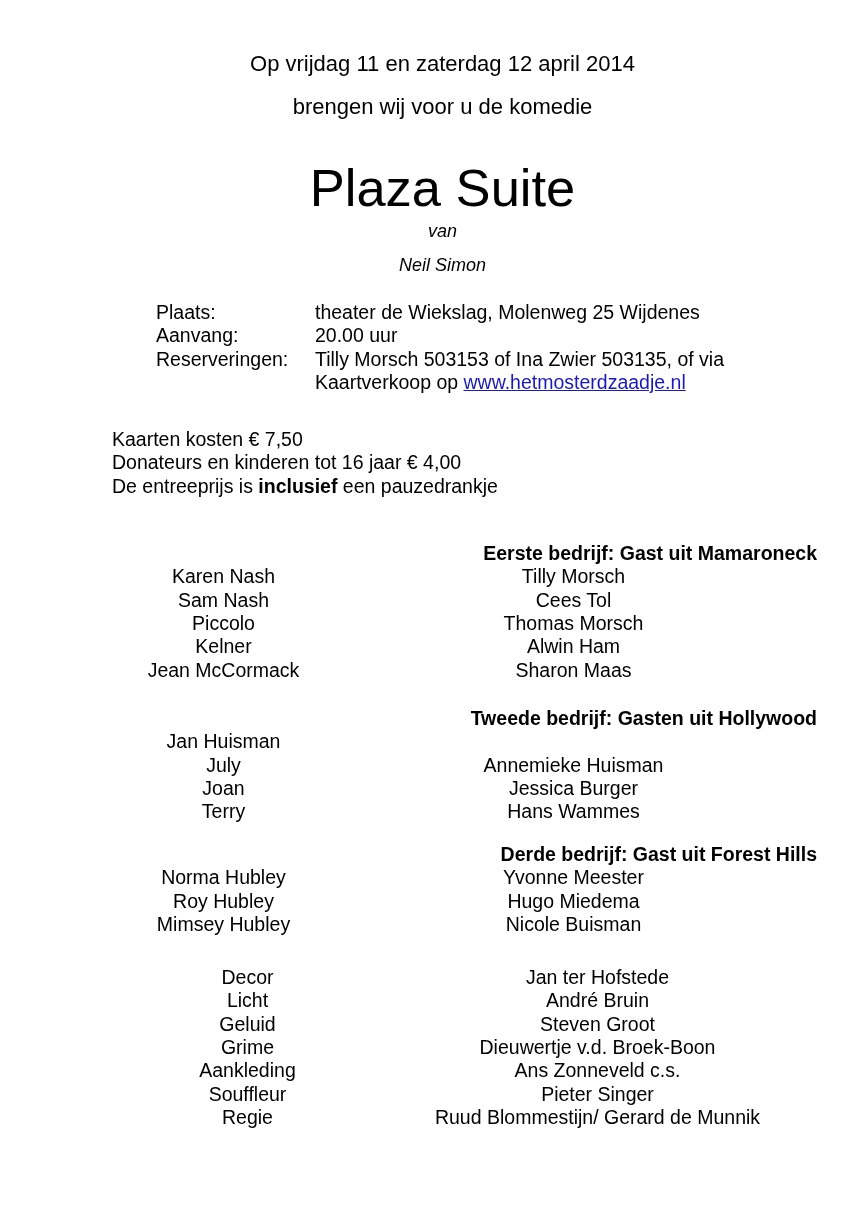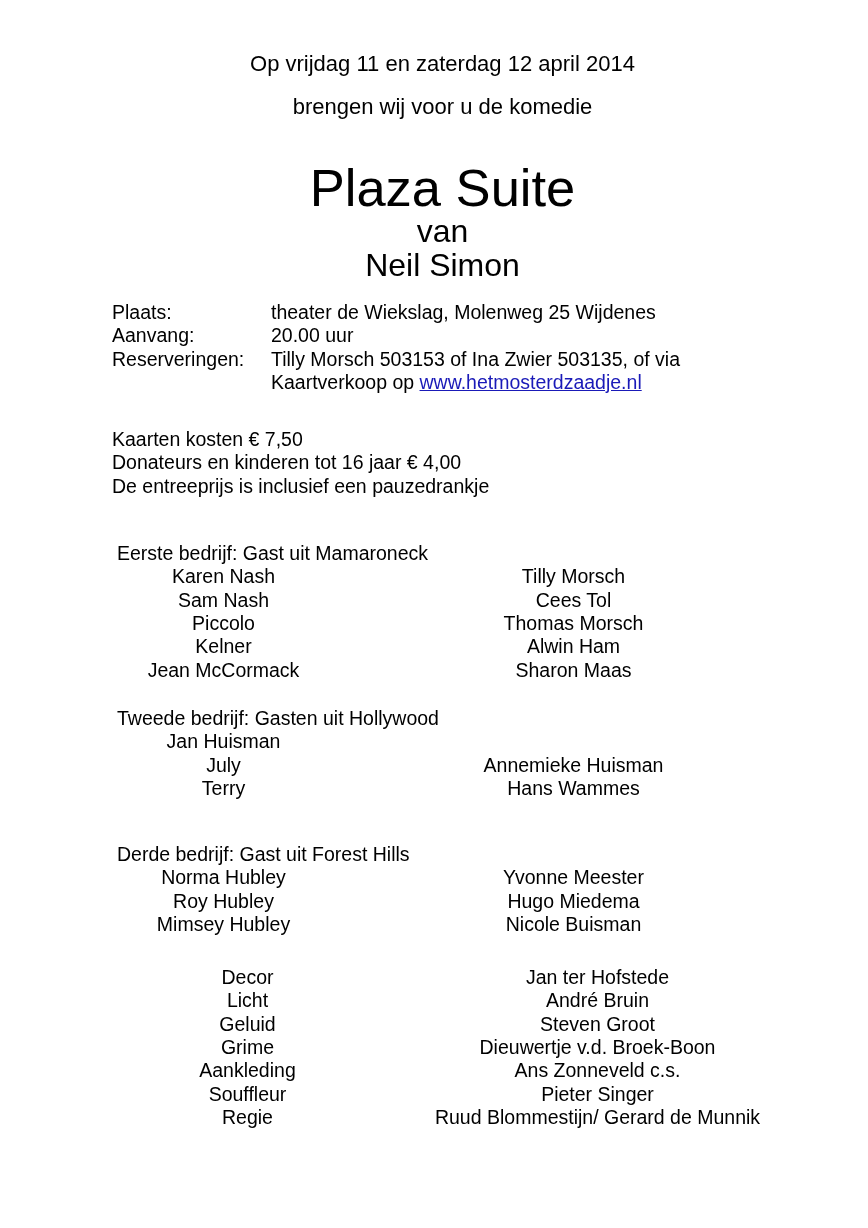--- a/index.html
+++ b/index.html
@@ -28,39 +28,40 @@
     font-size: 22px;
     line-height: 42.6px;
   }
   .play-title {
     top: 158px;
     font-size: 52.5px;
     line-height: 60.4px;
   }
   .byline {
     top: 214px;
-    font-size: 32px;
+    font-size: 18px;
     line-height: 34px;
+    font-style: italic;
   }
   .body-block {
     position: absolute;
     font-size: 19.5px;
     line-height: 23.33px;
     white-space: nowrap;
   }
   .info-block { left: 112px; top: 301px; width: 700px; }
-  .info-row { display: grid; grid-template-columns: 159px 1fr; }
+  .info-row { display: grid; grid-template-columns: 159px 1fr; margin-left: 44px; }
   .price-block { left: 112px; top: 428px; width: 700px; }
   .list-block { left: 117px; width: 700px; }
   .act-1 { top: 542px; }
   .act-2 { top: 707px; }
   .act-3 { top: 843px; }
   .crew-block { top: 966px; margin-left: 24px; }
   .list-row { display: grid; grid-template-columns: 213px 1fr; text-align: center; }
-  .bold { font-weight: normal; }
+  .bold { font-weight: bold; text-align: right; }
   a.doc-link {
     color: #1a1ab8;
     text-decoration: underline;
     cursor: pointer;
   }
 </style>
 </head>
 <body style="background: rgb(255, 255, 255); color: rgb(0, 0, 0);">
 
 <div class="page">
@@ -129,20 +130,24 @@
   <div class="body-block list-block act-2">
     <div class="bold">Tweede bedrijf: Gasten uit Hollywood</div>
     <div class="list-row">
       <span>Jan Huisman</span>
     </div>
     <div class="list-row">
       <span>July</span>
       <span>Annemieke Huisman</span>
     </div>
     <div class="list-row">
+      <span>Joan</span>
+      <span>Jessica Burger</span>
+    </div>
+    <div class="list-row">
       <span>Terry</span>
       <span>Hans Wammes</span>
     </div>
   </div>
 
   <div class="body-block list-block act-3">
     <div class="bold">Derde bedrijf: Gast uit Forest Hills</div>
     <div class="list-row">
       <span>Norma Hubley</span>
       <span>Yvonne Meester</span>

